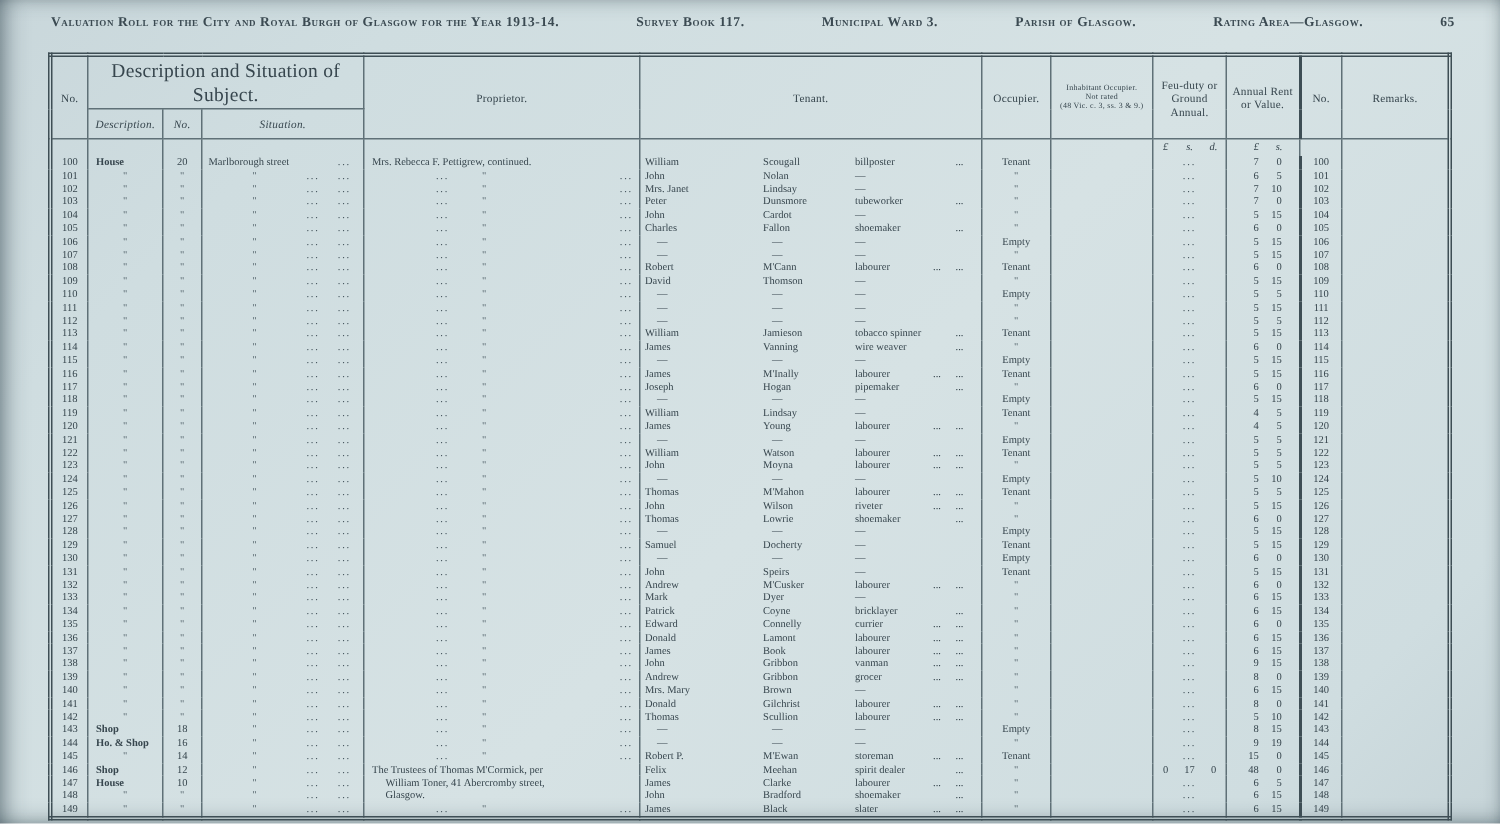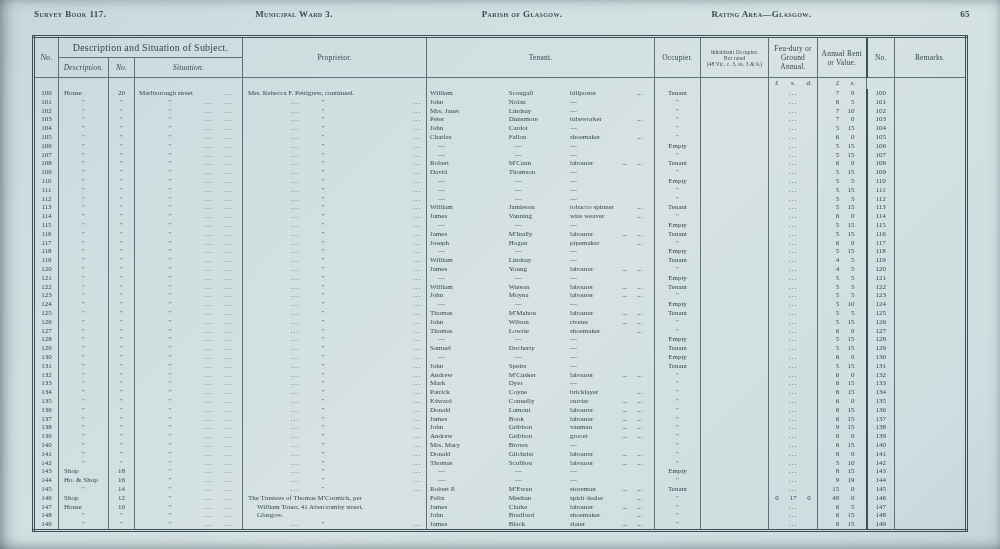--- a/index.html
+++ b/index.html
@@ -39,36 +39,36 @@
   }
   col.w-no1{width:25px;} col.w-desc{width:50px;} col.w-dno{width:26px;}
   col.w-sit{width:108px;} col.w-prop{width:184px;} col.w-ten{width:228px;}
   col.w-occ{width:46px;} col.w-inh{width:68px;} col.w-feu{width:49px;}
   col.w-rent{width:49px;} col.w-no2{width:28px;} col.w-rem{width:auto;}
   thead th{
     border:1px solid var(--line);
     font-weight:normal;text-align:center;vertical-align:middle;
     font-size:7.5px;letter-spacing:.2px;padding:1px;
   }
-  thead th.h-group{font-size:10px;}
+  thead th.h-group{font-size:13px;}
   thead th.h-inh{font-size:5.3px;line-height:6px;padding:0;}
   thead th.h-inh .sm{display:block;}
   thead tr.hr1 th{height:21px;}
   thead tr.hr2 th{height:20px;font-style:italic;}
   tbody td{
     border-left:1px solid var(--line);
     padding:0;height:8.8px;line-height:8.7px;vertical-align:middle;
     overflow:hidden;white-space:nowrap;
   }
   td.c-no2,th.h-no2{border-left:2px solid var(--line-dark);}
   tr.cur td{height:11px;line-height:11px;border-left:1px solid var(--line);}
   .dg{letter-spacing:1.2px;color:var(--ink-soft);}
   .dm{font-size:7px;color:var(--ink-soft);}
   .c-no1,.c-no2{text-align:center;}
-  .c-desc .dl{padding-left:5px;}
+  .c-desc .dl{padding-left:5px;font-weight:bold;}
   .c-desc.dit,.c-dno{text-align:center;}
   .c-sit .in,.c-prop .in,.c-ten .in{display:flex;align-items:center;width:100%;}
   .c-sit .sl{padding-left:4px;}
   .c-sit .in .d-end{margin-left:auto;margin-right:8px;}
   .c-sit.dit .dm{margin-left:31%;}
   .c-sit.dit .d1{margin-left:auto;}
   .c-sit.dit .d2{margin-left:12px;margin-right:8px;}
   .c-prop .pl{padding-left:5px;}
   .c-prop .pl.ind{padding-left:14px;margin-top:48px;}
   .c-prop.dit .d1{margin-left:26%;}
@@ -88,20 +88,21 @@
   tr.cur .c-feu .in{grid-template-columns:1fr 1fr 1fr;}
   tr.cur .c-rent .in{grid-template-columns:55% 45%;}
   tr.cur span{font-style:italic;}
 </style>
 </head>
 <body>
 
 <div class="sheet">
 
   <div class="pagehead">
+    <span class="seg">Valuation Roll for the City and Royal Burgh of Glasgow for the Year 1913-14.</span>
     <span class="seg">Survey Book 117.</span>
     <span class="seg">Municipal Ward 3.</span>
     <span class="seg">Parish of Glasgow.</span>
     <span class="seg">Rating Area—Glasgow.</span>
     <span class="seg">65</span>
   </div>
 
   <table class="vr">
     <colgroup>
       <col class="w-no1">

